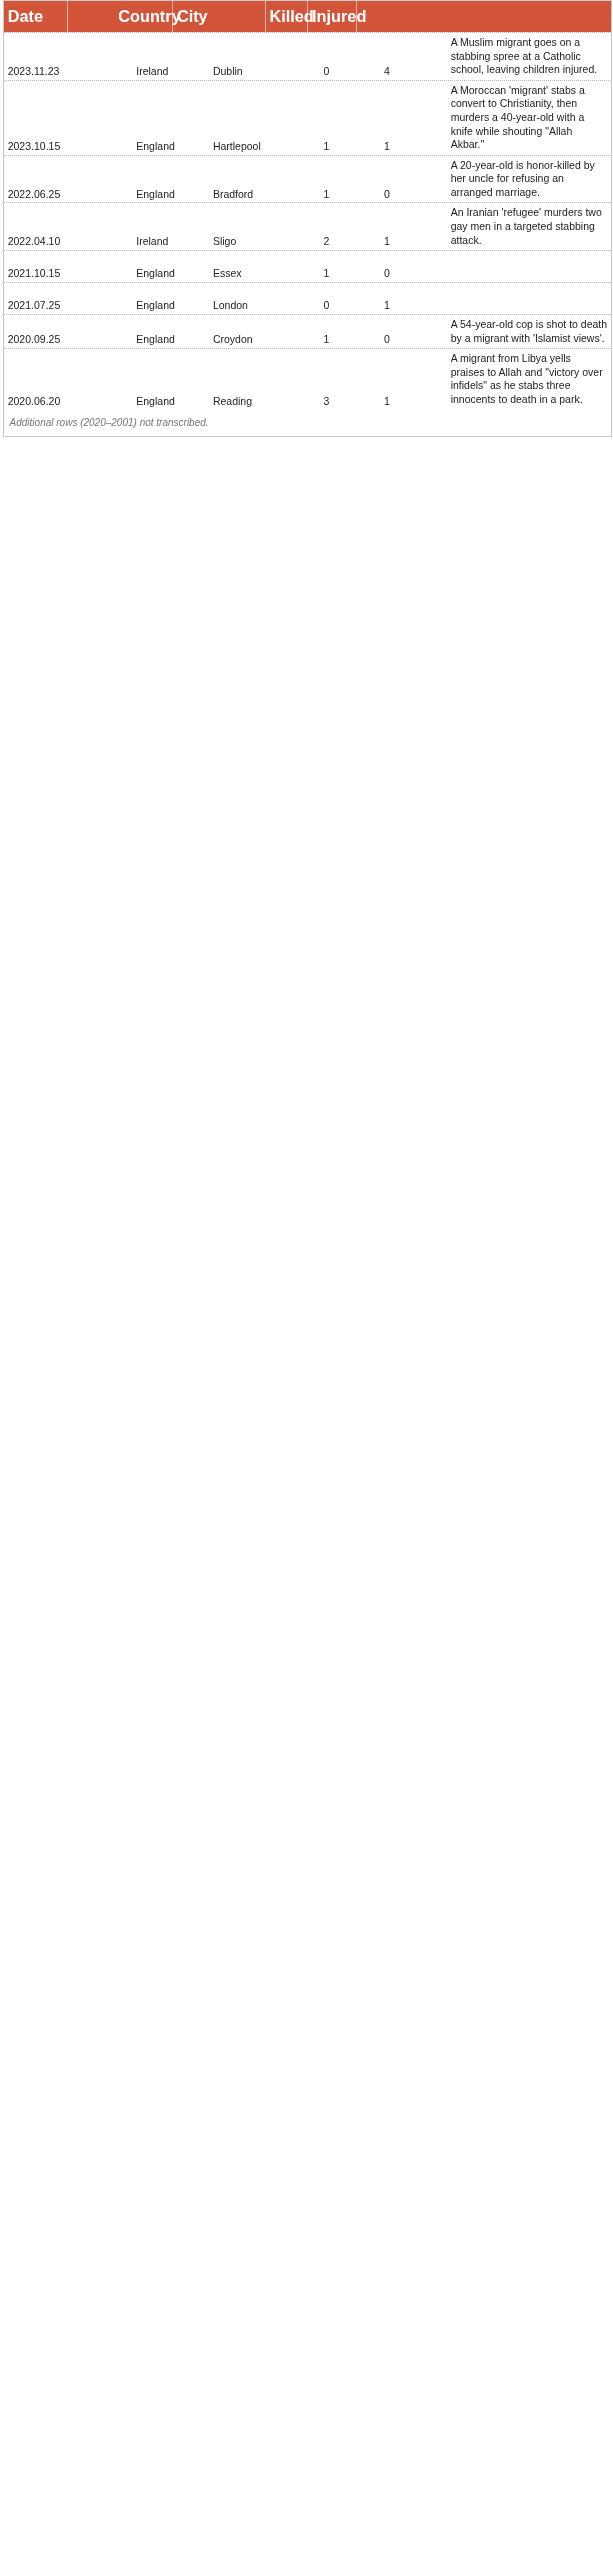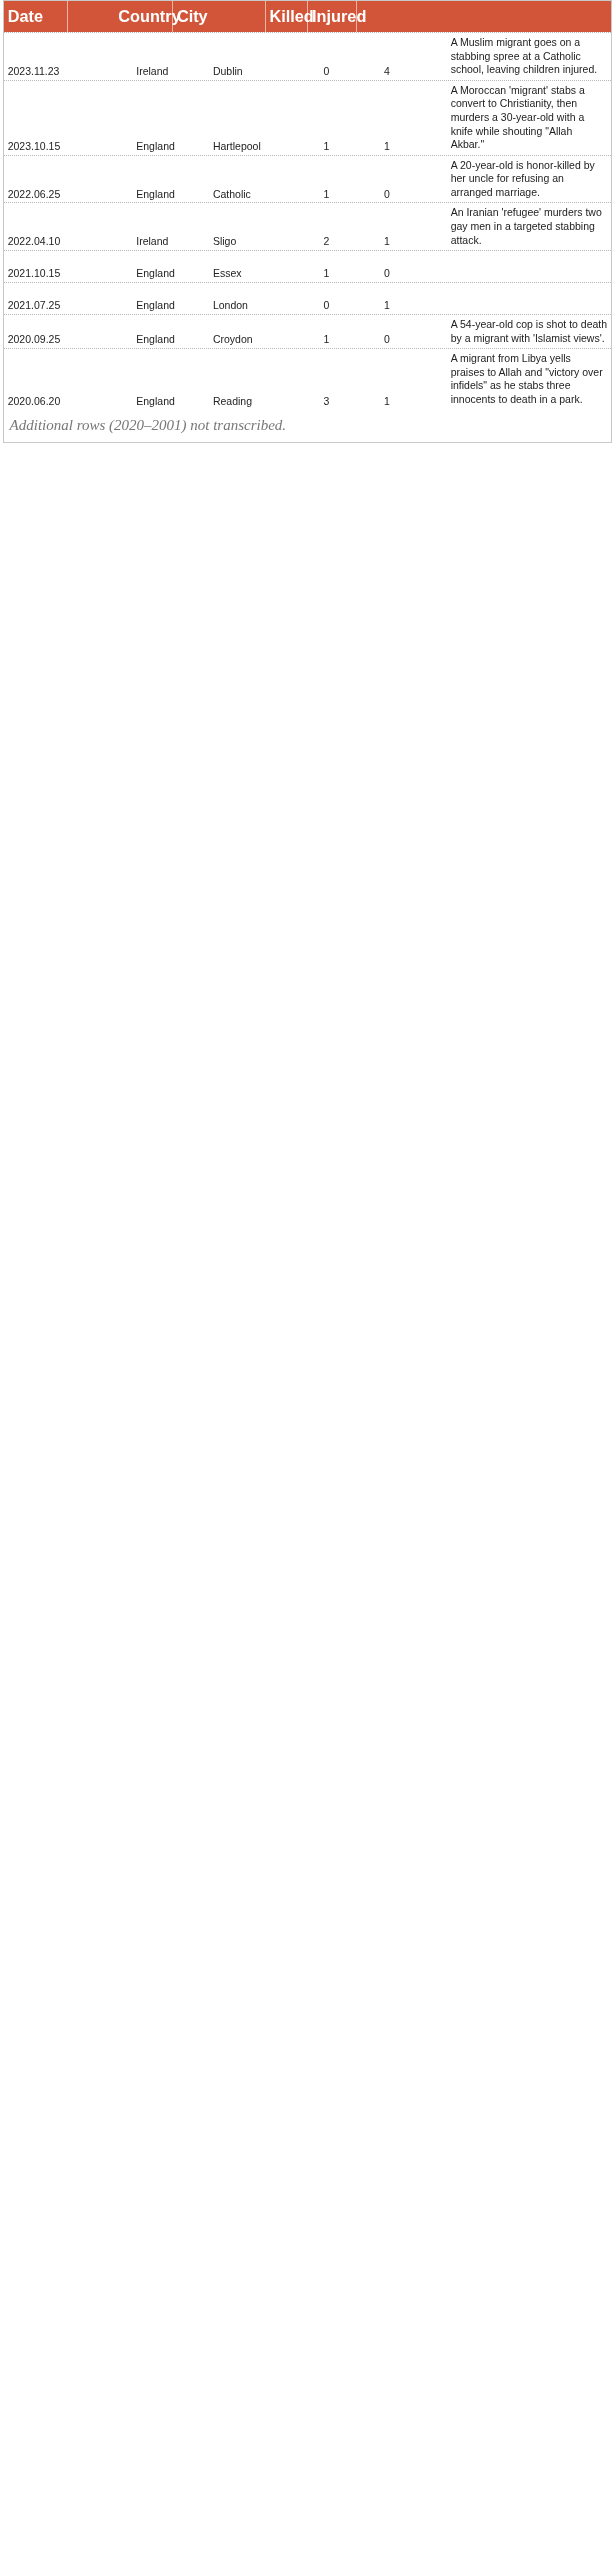--- a/index.html
+++ b/index.html
@@ -4,21 +4,21 @@
   <style>
     html, body { margin: 0; padding: 0; background: #ffffff; }
     body { width: 613px; font-family: "Liberation Sans", sans-serif; color: #222; }
     .table { width: 607px; margin: 0 2.9px; border: 1px solid #c9c9c9; border-collapse: collapse; }
     .thead { display: flex; background: #d2553a; color: #fff; font-size: 16.3px; height: 31px; align-items: center; }
     .thead div { padding: 0 3.8px; border-right: 1px solid #f0b4a4; height: 100%; display: flex; align-items: center; font-weight: bold; }
     .row { display: flex; border-top: 1px dotted #b8b8b8; font-size: 10.5px; min-height: 31px; align-items: flex-end; gap: 19px; }
     .row div { padding: 2.9px 3.8px; }
     .c-date { width: 56px; } .c-country { width: 50px; margin-left: 46px; } .c-city { width: 84px; }
     .c-killed { width: 34px; } .c-injured { width: 40px; } .c-desc { flex: 1; line-height: 1.3; }
-    .note { font-size: 15px; color: #777; padding: 7.7px 5.7px; font-style: italic; font-family: Liberation Serif, serif; }
+    .note { font-size: 10px; color: #777; padding: 7.7px 5.7px; font-style: italic; }
   </style>
 </head>
 <body>
 
 <div class="table">
   <div class="thead">
     <div class="c-date">Date</div>
     <div class="c-country">Country</div>
     <div class="c-city">City</div>
     <div class="c-killed">Killed</div>
@@ -32,26 +32,26 @@
         <div class="c-killed">0</div>
         <div class="c-injured">4</div>
         <div class="c-desc">A Muslim migrant goes on a stabbing spree at a Catholic school, leaving children injured.</div>
       </div>
       <div class="row">
         <div class="c-date">2023.10.15</div>
         <div class="c-country">England</div>
         <div class="c-city">Hartlepool</div>
         <div class="c-killed">1</div>
         <div class="c-injured">1</div>
-        <div class="c-desc">A Moroccan 'migrant' stabs a convert to Christianity, then murders a 30-year-old with a knife while shouting "Allah Akbar."</div>
+        <div class="c-desc">A Moroccan 'migrant' stabs a convert to Christianity, then murders a 40-year-old with a knife while shouting "Allah Akbar."</div>
       </div>
       <div class="row">
         <div class="c-date">2022.06.25</div>
         <div class="c-country">England</div>
-        <div class="c-city">Catholic</div>
+        <div class="c-city">Bradford</div>
         <div class="c-killed">1</div>
         <div class="c-injured">0</div>
         <div class="c-desc">A 20-year-old is honor-killed by her uncle for refusing an arranged marriage.</div>
       </div>
       <div class="row">
         <div class="c-date">2022.04.10</div>
         <div class="c-country">Ireland</div>
         <div class="c-city">Sligo</div>
         <div class="c-killed">2</div>
         <div class="c-injured">1</div>

